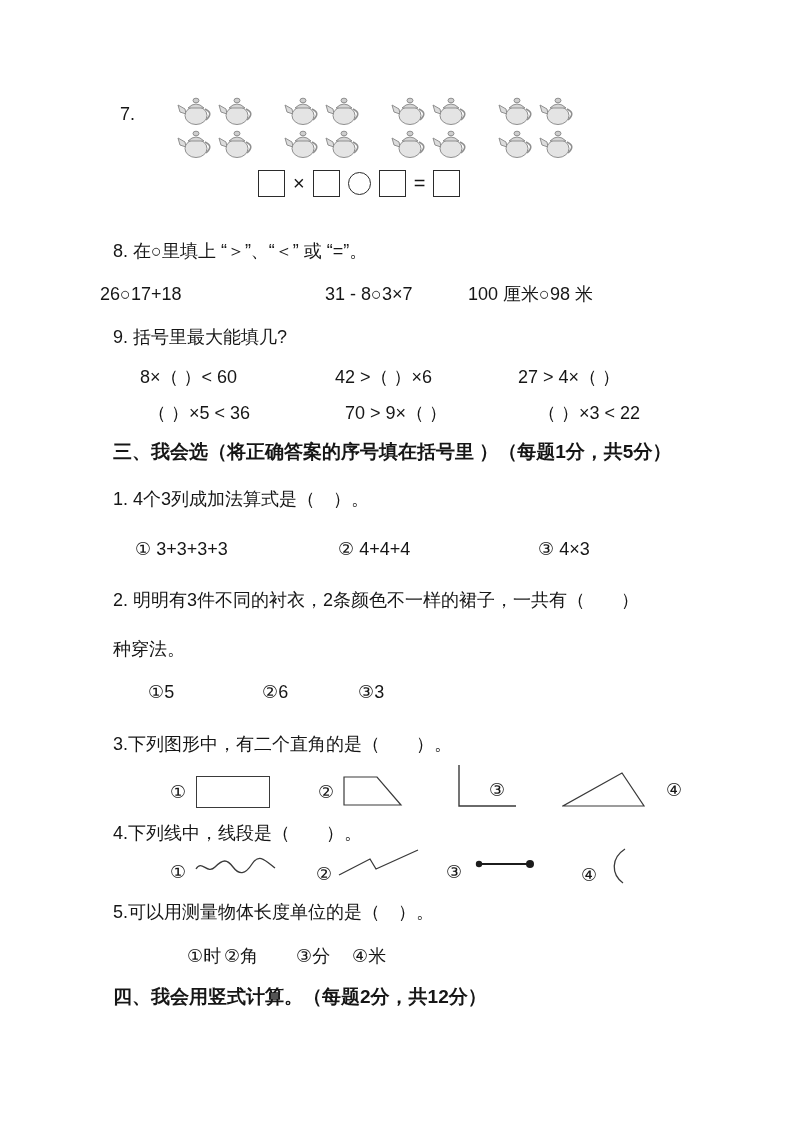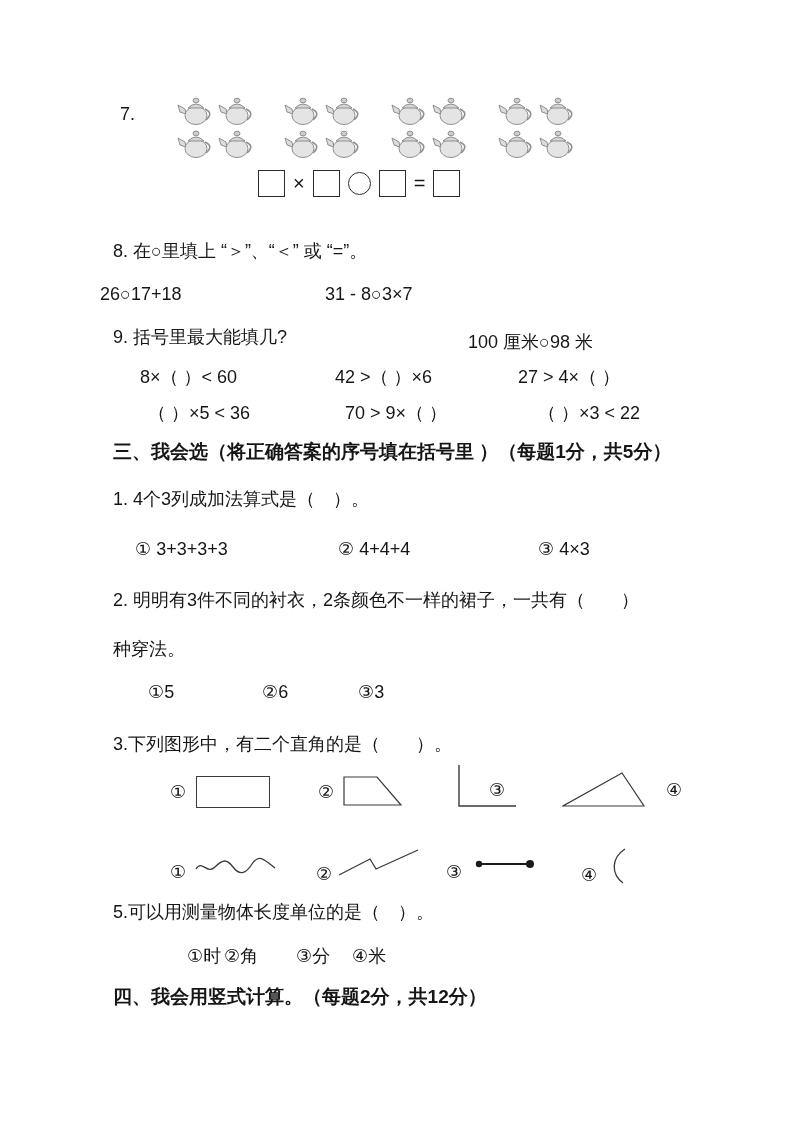--- a/index.html
+++ b/index.html
@@ -168,21 +168,21 @@
     <span class="blank-box"></span>
     <span class="op-circle"></span>
     <span class="blank-box"></span>
     <span>=</span>
     <span class="blank-box"></span>
   </div>
 
   <span class="abs t" style="left:113px; top:240px;">8. 在○里填上 “＞”、“＜” 或 “=”。</span>
   <span class="abs t" style="left:100px; top:283px;">26○17+18</span>
   <span class="abs t" style="left:325px; top:283px;">31 - 8○3×7</span>
-  <span class="abs t" style="left:468px; top:283px;margin-top:48px;">100 厘米○98 米</span>
+  <span class="abs t" style="left:468px; top:283px;">100 厘米○98 米</span>
 
   <span class="abs t" style="left:113px; top:326px;">9. 括号里最大能填几?</span>
   <span class="abs t" style="left:140px; top:366px;">8×（ ）&lt; 60</span>
   <span class="abs t" style="left:335px; top:366px;">42 &gt;（ ）×6</span>
   <span class="abs t" style="left:518px; top:366px;text-align:right;">27 &gt; 4×（ ）</span>
   <span class="abs t" style="left:148px; top:402px;">（ ）×5 &lt; 36</span>
   <span class="abs t" style="left:345px; top:402px;text-align:center;">70 &gt; 9×（ ）</span>
   <span class="abs t" style="left:538px; top:402px;">（ ）×3 &lt; 22</span>
 
   <span class="abs heading" style="left:113px; top:440px;">三、我会选（将正确答案的序号填在括号里 ）（每题1分，共5分）</span>
@@ -211,20 +211,21 @@
   <svg class="abs shape" style="left:456px; top:763px;" width="62" height="46">
     <path d="M3,2 L3,43 L60,43" fill="none" stroke="#3a3a3a" stroke-width="1.4"></path>
   </svg>
   <span class="abs t" style="left:489px; top:779px;">③</span>
 
   <svg class="abs shape" style="left:562px; top:770px;" width="84" height="38">
     <polygon points="1,36 82,36 60,3" fill="none" stroke="#3a3a3a" stroke-width="1.2"></polygon>
   </svg>
   <span class="abs t" style="left:666px; top:779px;">④</span>
 
+  <span class="abs t" style="left:113px; top:822px;">4.下列线中，线段是（　　）。</span>
 
   <span class="abs t" style="left:170px; top:861px;">①</span>
   <svg class="abs shape" style="left:195px; top:855px;" width="82" height="24">
     <path d="M1,14 C7,4 12,20 20,12 S32,4 38,12 S50,20 57,9 S70,5 80,13" fill="none" stroke="#3a3a3a" stroke-width="1.3"></path>
   </svg>
 
   <span class="abs t" style="left:316px; top:863px;">②</span>
   <svg class="abs shape" style="left:338px; top:848px;" width="82" height="30">
     <polyline points="1,27 32,11 38,21 80,2" fill="none" stroke="#3a3a3a" stroke-width="1.3"></polyline>
   </svg>

